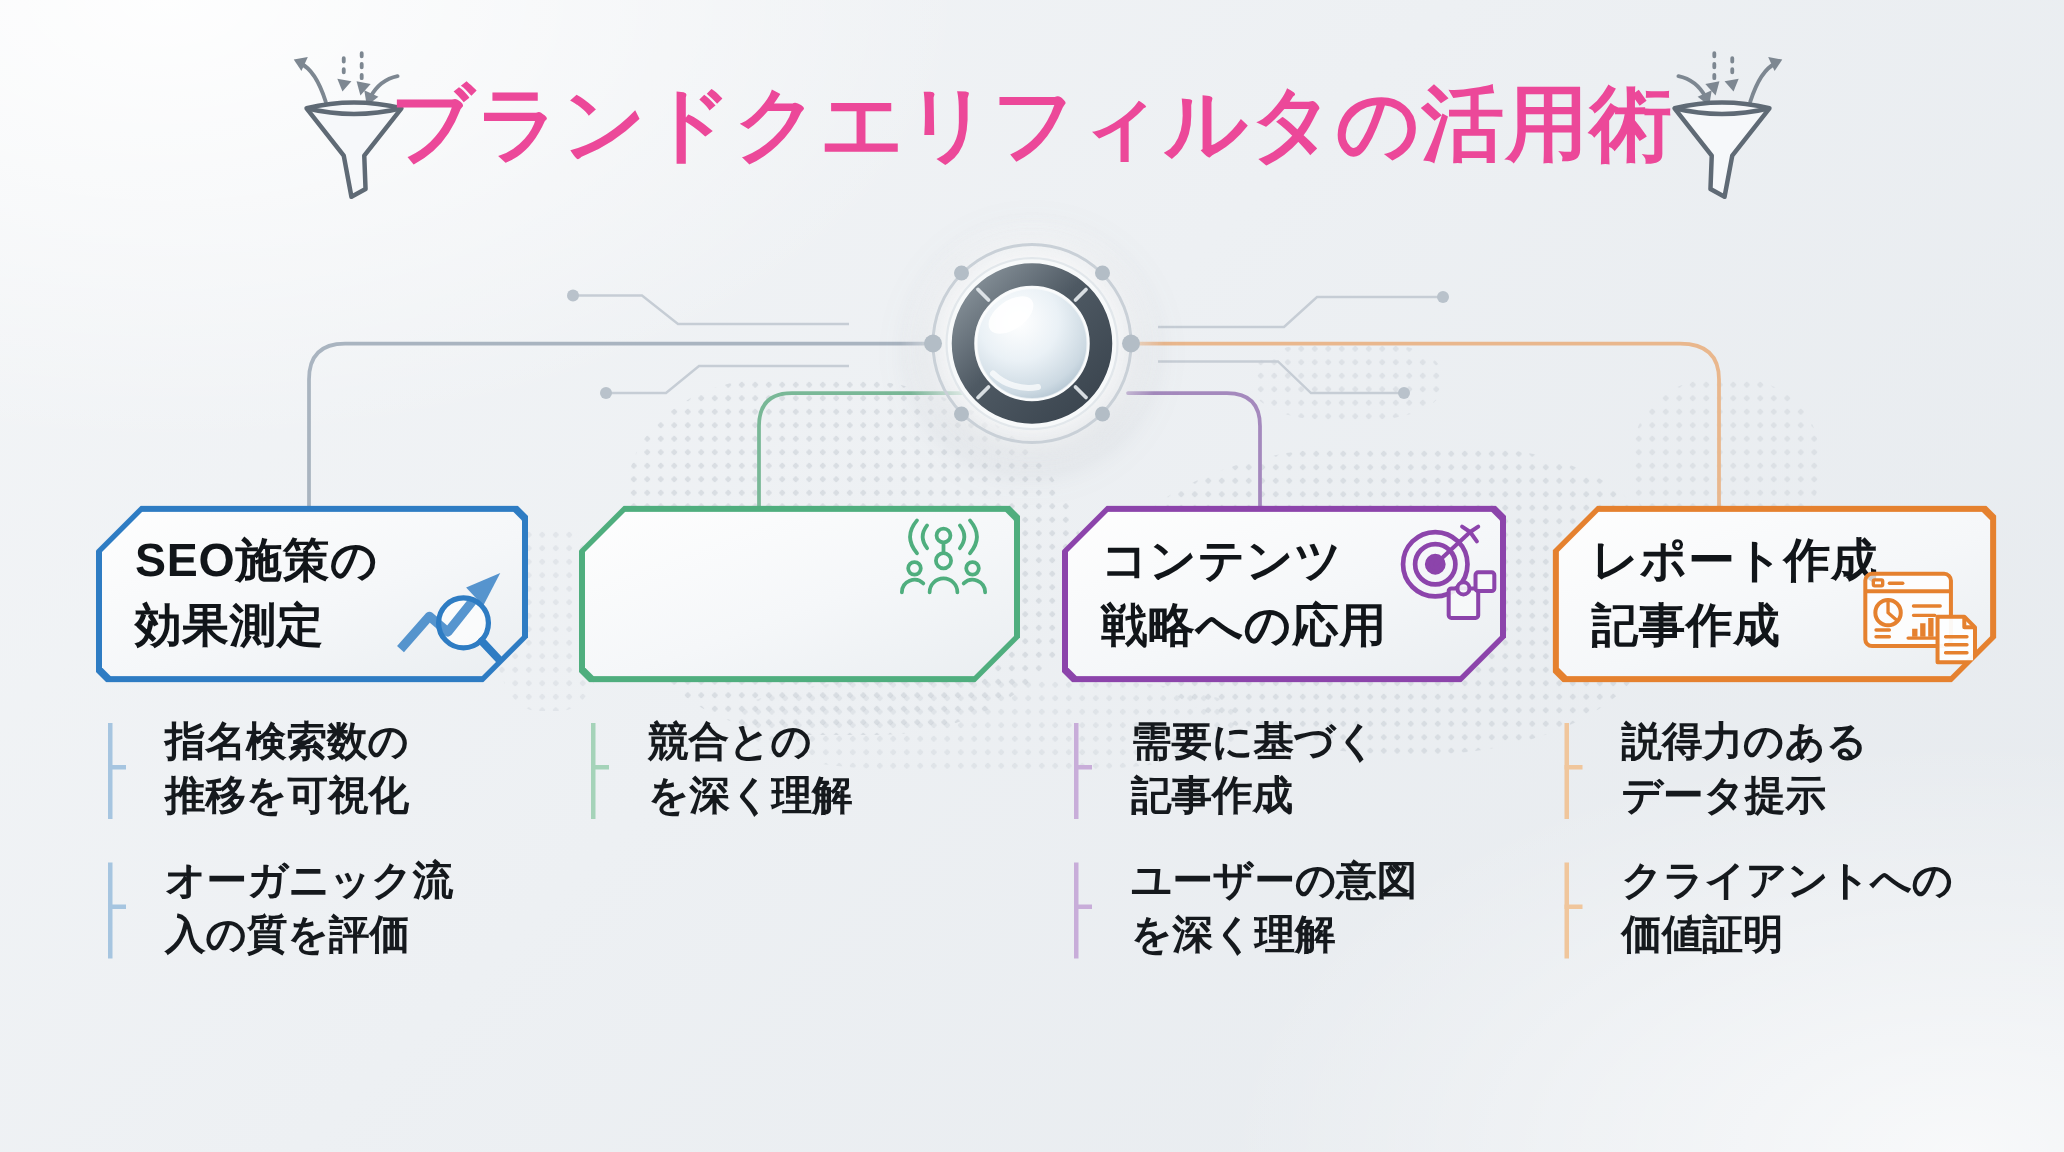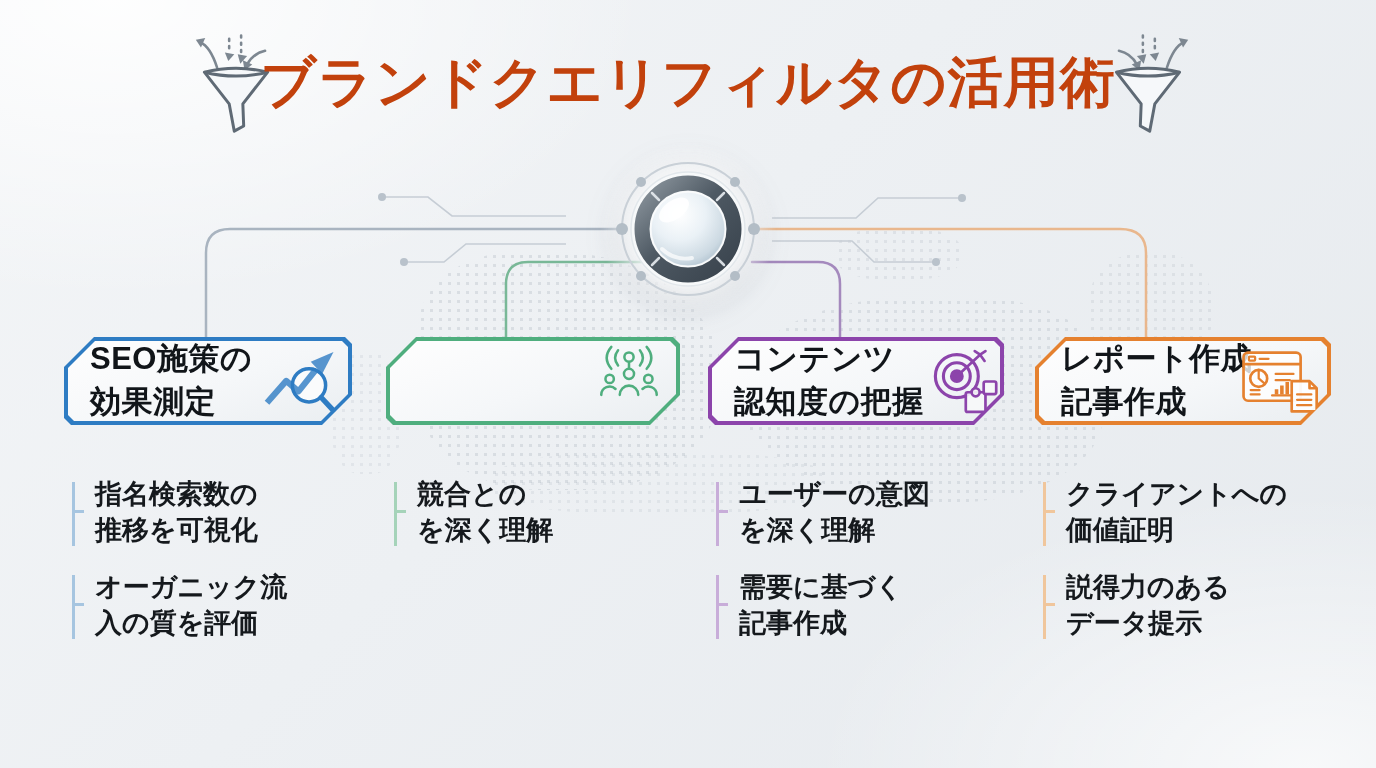--- a/index.html
+++ b/index.html
@@ -24,34 +24,34 @@
   .circuit{position:absolute;inset:0;width:1376px;height:768px;}
   .conn{fill:none;stroke-width:2.5;stroke-linecap:round;}
   .c0{stroke:var(--conn0,#a9b4c0);} .c1{stroke:var(--conn1,#79b897);}
   .c2{stroke:var(--conn2,#a489bd);} .c3{stroke:var(--conn3,#e9b78d);}
   .trace{fill:none;stroke:#c6cdd5;stroke-width:1.6;}
   .trace-dot{fill:#b9c2cb;}
 
   
   .title{
     position:absolute;top:46px;left:0;right:0;text-align:center;
-    font-size:55px;font-weight:800;letter-spacing:1px;color:#c2410c;margin:0;
+    font-size:55px;font-weight:800;letter-spacing:1px;color:#ec4899;margin:0;
   }
   .funnel{position:absolute;top:32px;width:88px;height:106px;}
   .funnel.left{left:192px;transform:scaleX(-1);}
   .funnel.right{left:1104px;}
 
   
   .lens{position:absolute;left:598px;top:139px;width:180px;height:180px;}
   .lens svg{filter:drop-shadow(0 6px 10px rgba(90,105,120,.25));}
 
   
   .col{position:absolute;top:337px;}
   .hexbox{
-    position:absolute;top:0;left:0;right:0;height:88px;
+    position:absolute;top:0;left:0;right:0;height:118px;
     background:var(--accent,#888);
     clip-path:polygon(30px 0,calc(100% - 7px) 0,100% 7px,100% calc(100% - 30px),calc(100% - 30px) 100%,7px 100%,0 calc(100% - 7px),0 30px);
     filter:drop-shadow(0 6px 9px rgba(95,108,124,.22));
   }
   .hexbox-inner{
     position:absolute;inset:4px;
     background:linear-gradient(160deg,#fefefe 0%,#f5f7f9 55%,#eaeef1 100%);
     clip-path:polygon(27px 0,calc(100% - 6px) 0,100% 6px,100% calc(100% - 27px),calc(100% - 27px) 100%,6px 100%,0 calc(100% - 6px),0 27px);
   }
   .heading{
@@ -60,21 +60,21 @@
     white-space:pre-line;letter-spacing:.5px;
   }
   .card-icon{position:absolute;color:var(--accent,#888);}
   .icon-seo{right:8px;bottom:8px;width:84px;height:74px;}
   .icon-brand{right:14px;top:8px;width:74px;height:56px;}
   .icon-content{right:6px;top:12px;width:68px;height:74px;}
   .icon-report{right:10px;bottom:10px;width:80px;height:66px;}
 
   
   .bullets{position:absolute;top:140px;left:8px;right:0;}
-  .bullet{display:flex;gap:7px;margin-bottom:21px;}
+  .bullet{display:flex;gap:22px;margin-bottom:21px;}
   .bullet-marker{position:relative;width:16px;flex:0 0 16px;}
   .bullet-marker::before{
     content:"";position:absolute;left:0;top:5px;bottom:3px;width:3px;
     background:var(--accent-soft,#bbb);
   }
   .bullet-marker::after{
     content:"";position:absolute;left:0;top:46%;width:12px;height:3px;
     background:var(--accent-soft,#bbb);
   }
   .bullet-text{
@@ -248,21 +248,21 @@
         <span class="bullet-text">競合との
 を深く理解</span>
       </div>
     </div>
   </div>
 
   <div class="col w2" style="left: 708px; --accent: #8c44ab; --accent-soft: #c8add9;">
     <div class="hexbox">
       <div class="hexbox-inner"></div>
       <div class="heading">コンテンツ
-認知度の把握</div>
+戦略への応用</div>
       <svg class="card-icon icon-content" viewBox="0 0 76 82">
         <g fill="none" stroke="currentColor" stroke-width="3.5">
           <circle cx="30" cy="30" r="24"></circle>
           <circle cx="30" cy="30" r="15"></circle>
           <circle cx="30" cy="30" r="6" fill="currentColor"></circle>
         </g>
         <g fill="none" stroke="currentColor" stroke-width="3" stroke-linecap="round">
           <path d="M30 30 L56 6"></path>
           <path d="M50 2 L56 6 L62 2"></path>
           <path d="M56 6 L61 13"></path>
@@ -270,27 +270,27 @@
         <g fill="rgba(246,248,250,0.9)" stroke="currentColor" stroke-width="3">
           <rect x="40" y="48" width="22" height="22" rx="2"></rect>
           <circle cx="51" cy="48" r="4.5"></circle>
           <rect x="60" y="36" width="14" height="14" rx="2"></rect>
         </g>
       </svg>
     </div>
     <div class="bullets">
       <div class="bullet">
         <span class="bullet-marker"></span>
+        <span class="bullet-text">需要に基づく
+記事作成</span>
+      </div>
+      <div class="bullet">
+        <span class="bullet-marker"></span>
         <span class="bullet-text">ユーザーの意図
 を深く理解</span>
-      </div>
-      <div class="bullet">
-        <span class="bullet-marker"></span>
-        <span class="bullet-text">需要に基づく
-記事作成</span>
       </div>
     </div>
   </div>
 
   <div class="col w3" style="left: 1035px; --accent: #e5812f; --accent-soft: #f0c69c;">
     <div class="hexbox">
       <div class="hexbox-inner"></div>
       <div class="heading">レポート作成
 記事作成</div>
       <svg class="card-icon icon-report" viewBox="0 0 88 74">
@@ -313,24 +313,24 @@
         <g fill="rgba(253,254,255,0.95)" stroke="currentColor" stroke-width="3" stroke-linejoin="round">
           <path d="M56 36 H76 L84 44 V70 H56 Z"></path>
           <path d="M76 36 V44 H84" fill="none"></path>
         </g>
         <path d="M62 51 H78 M62 57 H78 M62 63 H78" fill="none" stroke="currentColor" stroke-width="2.5" stroke-linecap="round"></path>
       </svg>
     </div>
     <div class="bullets">
       <div class="bullet">
         <span class="bullet-marker"></span>
+        <span class="bullet-text">説得力のある
+データ提示</span>
+      </div>
+      <div class="bullet">
+        <span class="bullet-marker"></span>
         <span class="bullet-text">クライアントへの
 価値証明</span>
       </div>
-      <div class="bullet">
-        <span class="bullet-marker"></span>
-        <span class="bullet-text">説得力のある
-データ提示</span>
-      </div>
     </div>
   </div>
 
 </div>
 
 </body></html>

